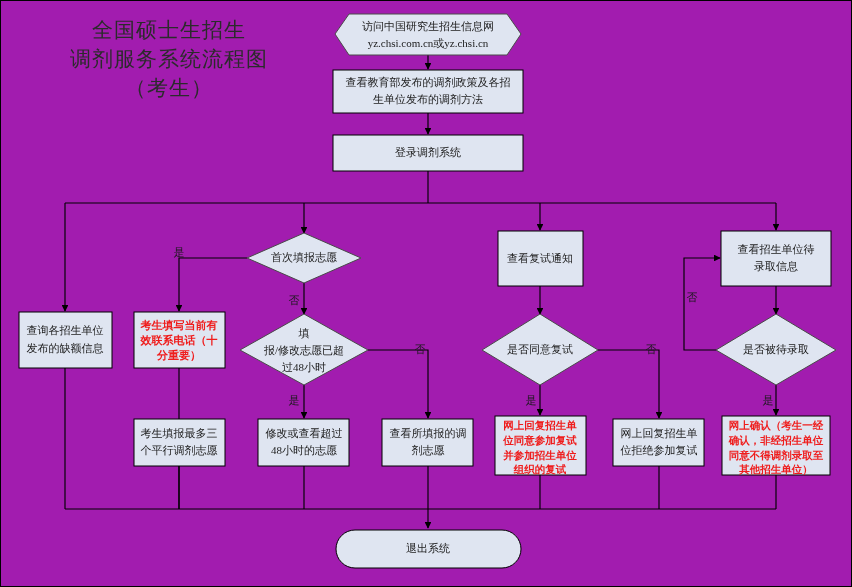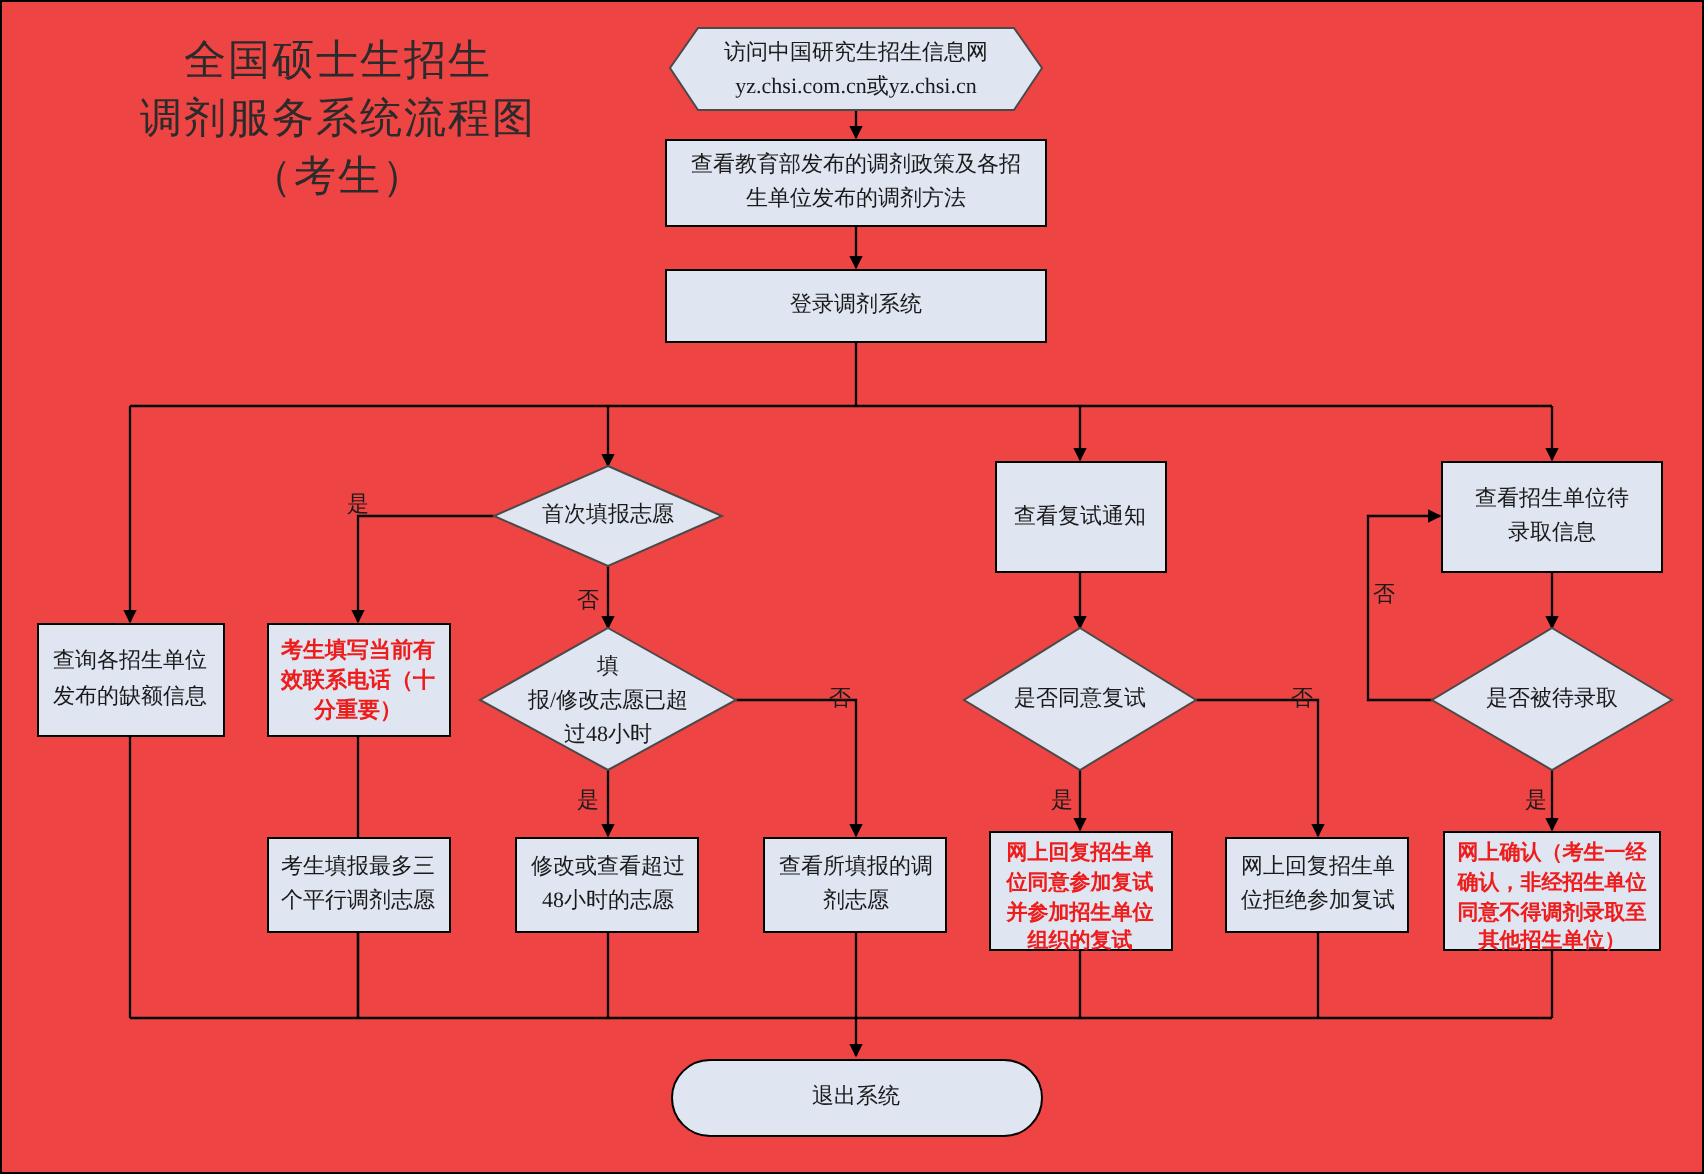--- a/index.html
+++ b/index.html
@@ -7,21 +7,21 @@
     padding: 0;
     background: #ffffff;
   }
   body {
     font-family: "Liberation Serif", "DejaVu Serif", serif;
   }
   #page {
     position: relative;
     width: 852px;
     height: 587px;
-    background: #ef4444;
+    background: #a21caf;
     border: 1px solid #000000;
     box-sizing: border-box;
     overflow: hidden;
   }
   svg#flow {
     position: absolute;
     left: 0;
     top: 0;
     width: 852px;
     height: 587px;

